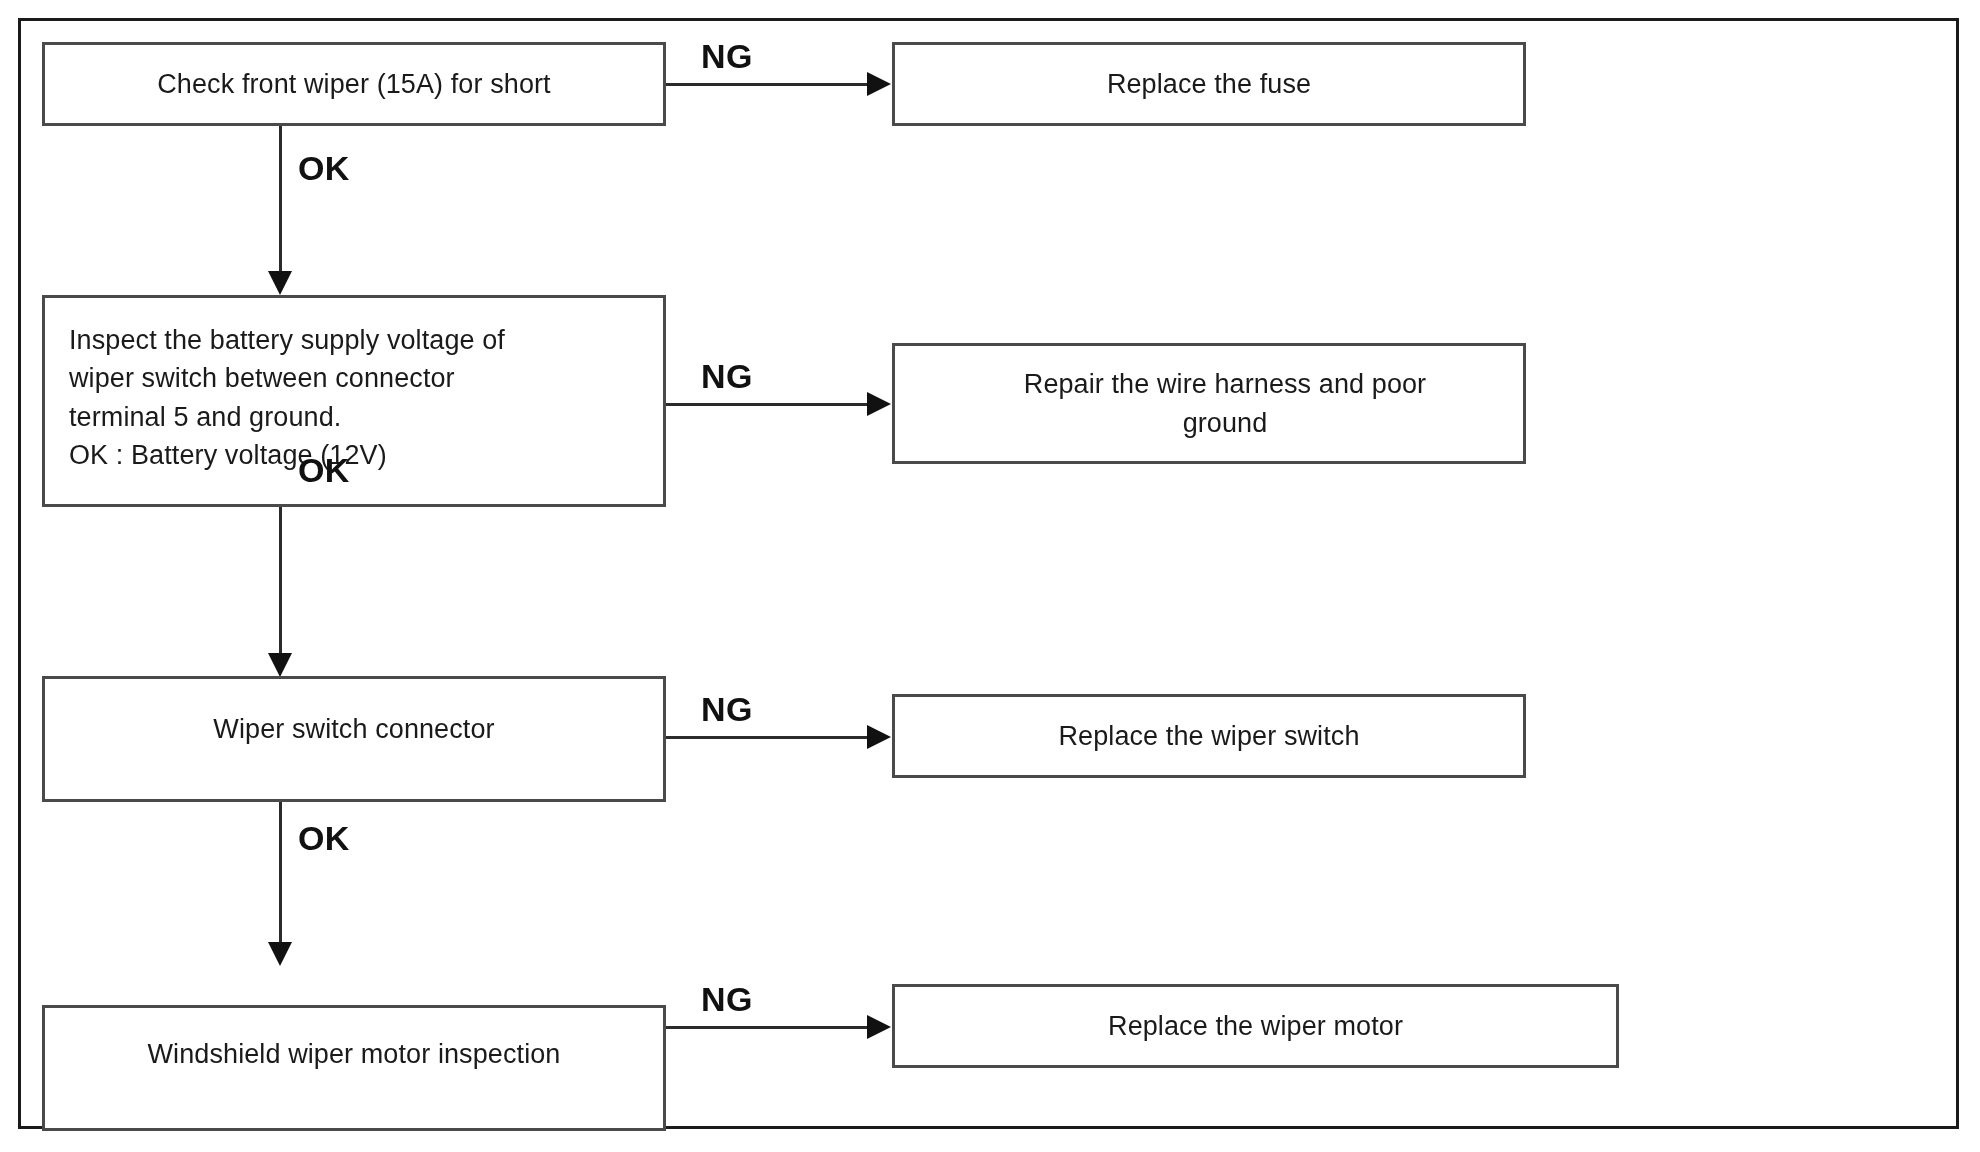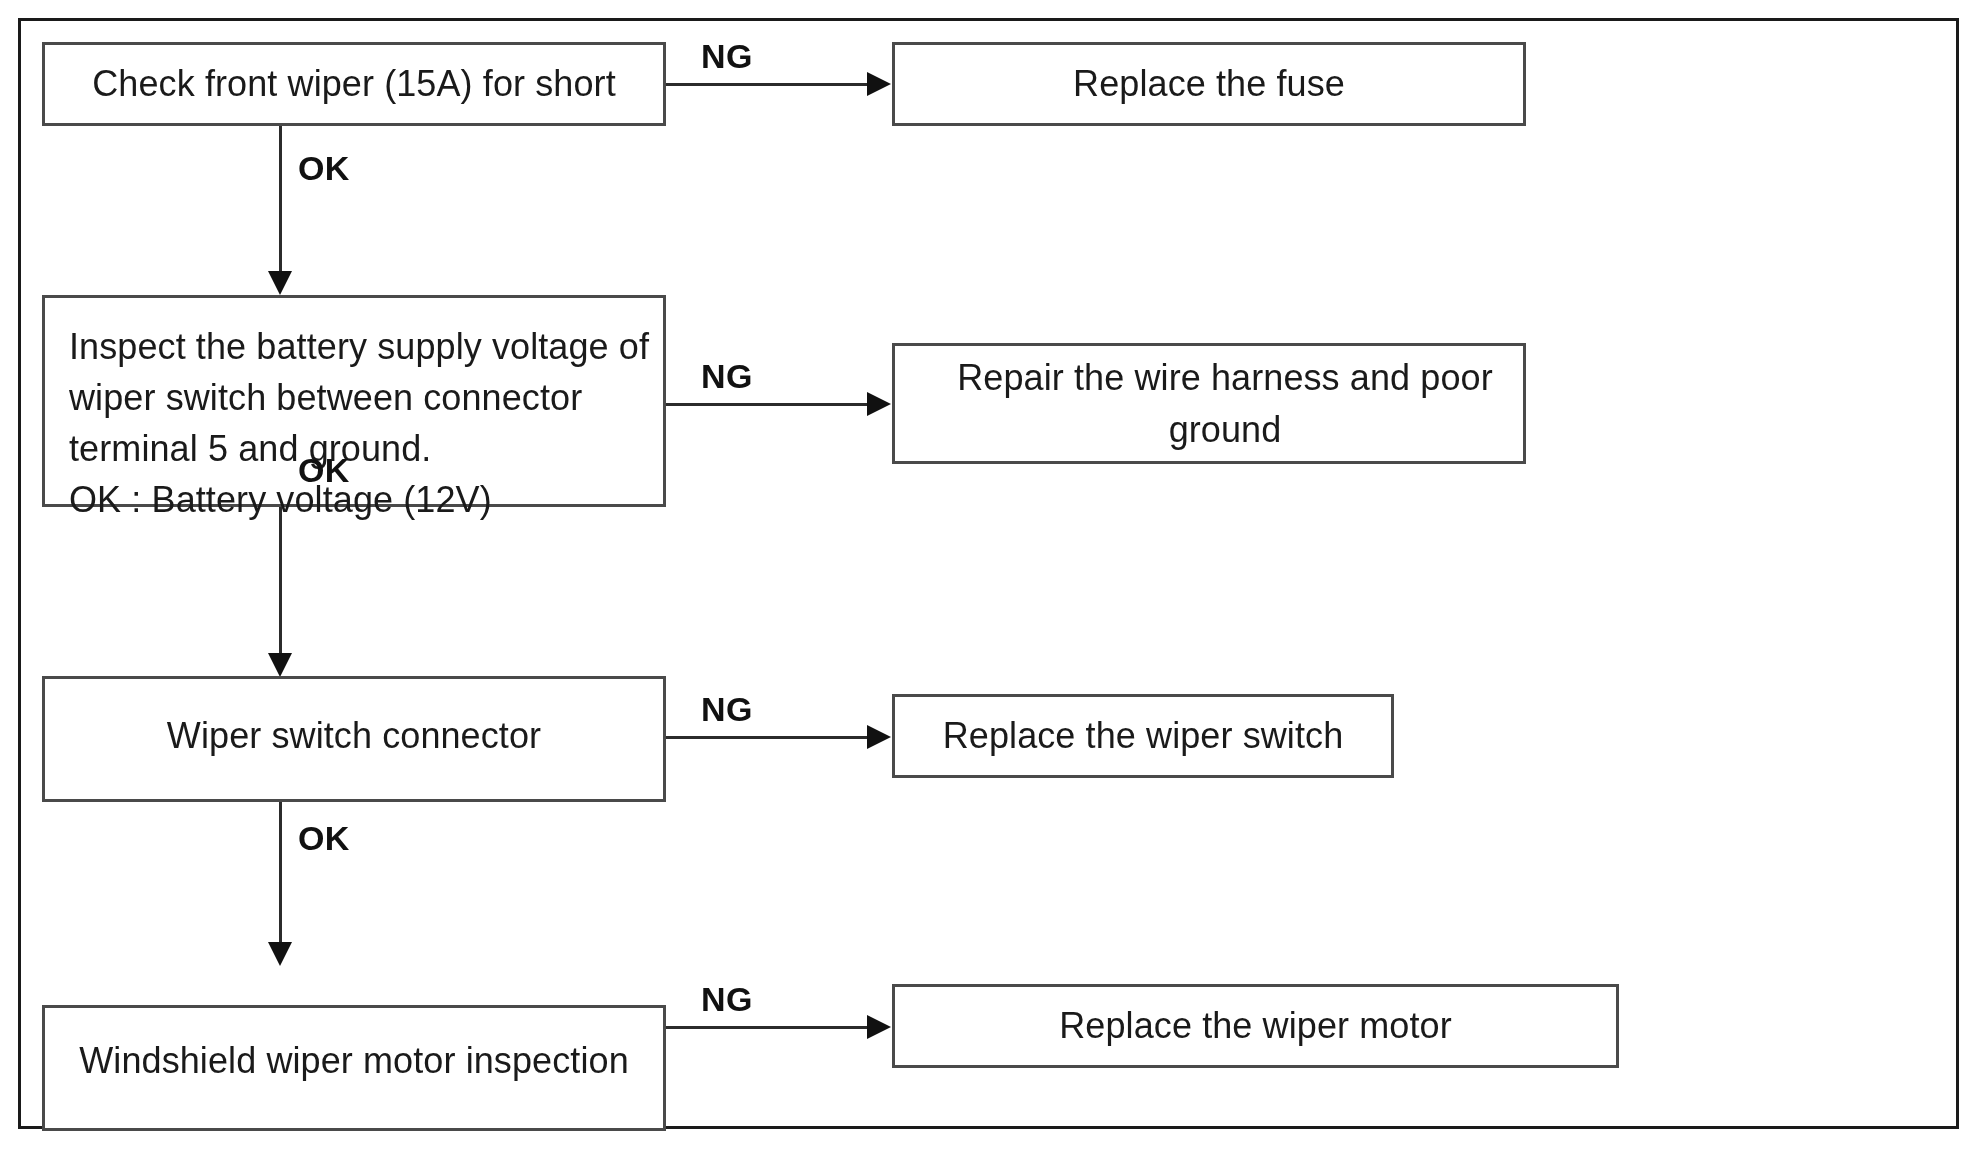--- a/index.html
+++ b/index.html
@@ -26,21 +26,21 @@
     box-sizing: border-box;
   }
 
   
   .node {
     position: absolute;
     box-sizing: border-box;
     background: #ffffff;
     border: 3px solid #4a4a4a;
     color: #1a1a1a;
-    font-size: 36px;
+    font-size: 27px;
     line-height: 1.42;
     letter-spacing: 0.1px;
   }
   .node .node-text {
     display: block;
     white-space: pre-line;
   }
 
   
   .node.center {
@@ -142,21 +142,21 @@
   <div class="edge-label" style="left:277px; top:430px;">OK</div>
 
   <div class="node center-top" style="left:21px; top:655px; width:624px; height:126px; padding-top:31px;">
     <span class="node-text">Wiper switch connector</span>
   </div>
 
   <div class="h-line" style="left:645px; top:715px; width:203px;"></div>
   <div class="h-arrow-head" style="left:846px; top:704px;"></div>
   <div class="edge-label" style="left:680px; top:669px;">NG</div>
 
-  <div class="node center" style="left:871px; top:673px; width:502px; height:84px;">
+  <div class="node center" style="left:871px; top:673px; width:634px; height:84px;">
     <span class="node-text">Replace the wiper switch</span>
   </div>
 
   <div class="v-line" style="left:258px; top:781px; height:140px;"></div>
   <div class="v-arrow-head" style="left:247px; top:921px;"></div>
   <div class="edge-label" style="left:277px; top:798px;">OK</div>
 
   <div class="node center-top" style="left:21px; top:945px; width:624px; height:126px; padding-top:27px;margin-top:39px;">
     <span class="node-text">Windshield wiper motor inspection</span>
   </div>

